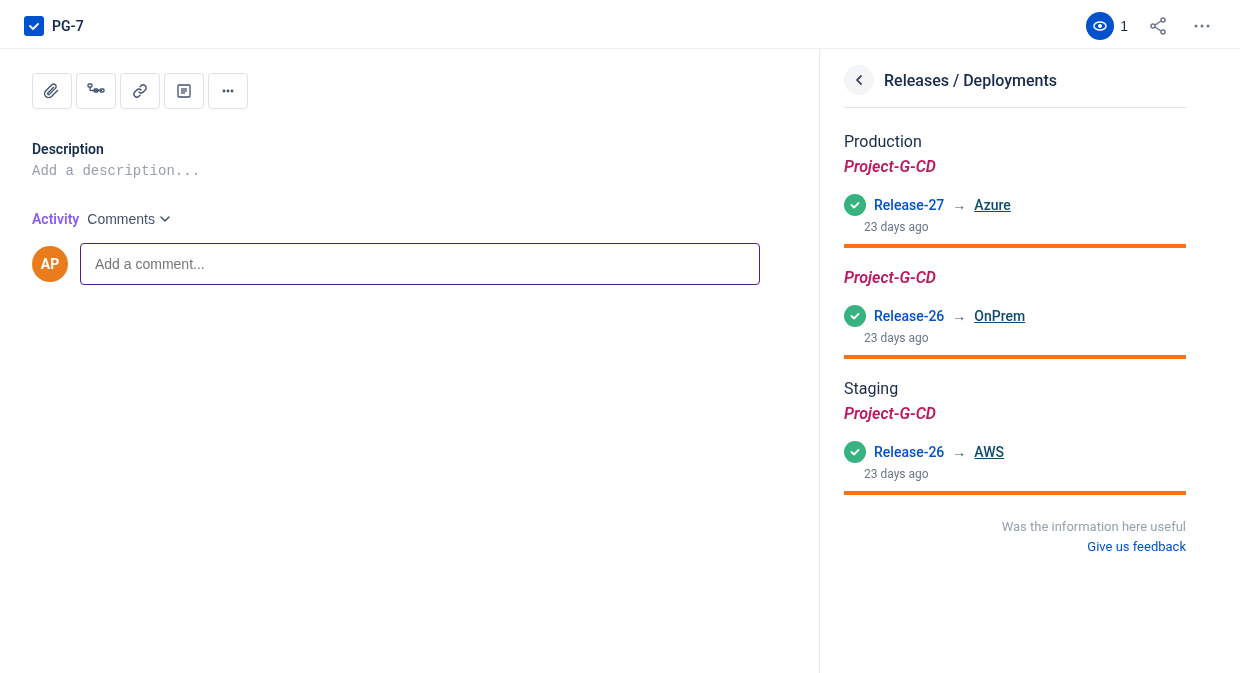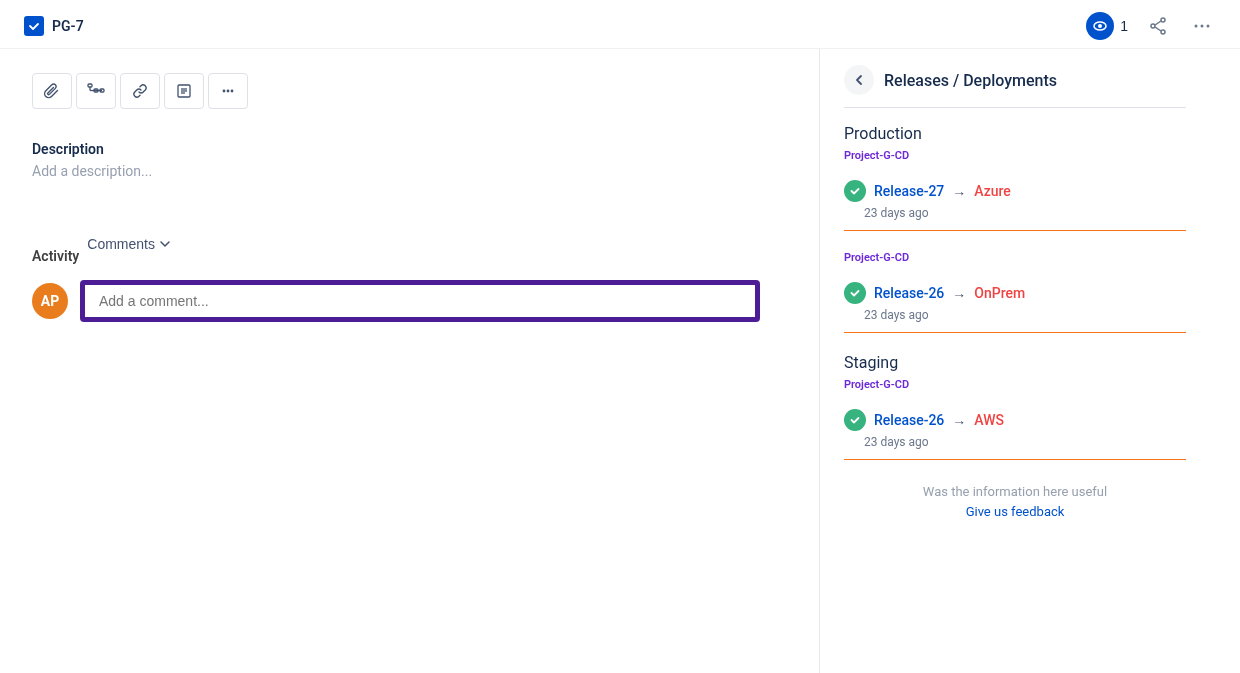--- a/index.html
+++ b/index.html
@@ -132,36 +132,36 @@
 
     .section-label {
       font-size: 14px;
       font-weight: 600;
       color: #172b4d;
       margin-bottom: 6px;
     }
     .description-placeholder {
       font-size: 14px;
       color: #97a0af;
-      margin-bottom: 44px;
+      margin-bottom: 32px;
+      font-family: Liberation Mono, monospace;
     }
     .activity-section {
       margin-bottom: 24px;
     }
     .activity-header {
       display: flex;
       align-items: center;
       gap: 8px;
       margin-bottom: 16px;
     }
     .activity-label {
       font-size: 14px;
       font-weight: 600;
-      color: #404040;
-      margin-top: 25px;
+      color: #8b5cf6;
     }
     .comments-dropdown {
       display: flex;
       align-items: center;
       gap: 4px;
       background: none;
       border: none;
       cursor: pointer;
       font-size: 14px;
       color: #42526e;
@@ -181,40 +181,40 @@
       font-size: 14px;
       font-weight: 700;
       display: flex;
       align-items: center;
       justify-content: center;
       flex-shrink: 0;
     }
     .comment-input {
       flex: 1;
       height: 42px;
-      border: 5px solid #4c1d95;
+      border: 1px solid #4c1d95;
       border-radius: 4px;
       padding: 0 14px;
       font-size: 14px;
       color: #97a0af;
       background: #fff;
       max-width: 680px;
     }
 
     
     .right-panel {
       width: 390px;
       flex-shrink: 0;
       padding: 16px 24px;
     }
     .releases-header {
       display: flex;
       align-items: center;
       gap: 10px;
-      margin-bottom: 16px;
+      margin-bottom: 24px;
       padding-bottom: 12px;
       border-bottom: 1px solid #dfe1e6;
     }
     .back-btn {
       width: 30px;
       height: 30px;
       border-radius: 50%;
       background: #f4f5f7;
       border: none;
       cursor: pointer;
@@ -231,28 +231,29 @@
     .env-section {
       margin-bottom: 20px;
     }
     .env-name {
       font-size: 16px;
       font-weight: 400;
       color: #172b4d;
       margin-bottom: 6px;
     }
     .project-name {
-      font-size: 11px;
-      color: #6d28d9;
+      font-size: 16px;
+      color: #be185d;
       font-weight: 600;
       margin-bottom: 8px;
+      font-style: italic;
     }
     .release-item {
       padding: 10px 0;
-      border-bottom: 1px solid #f97316;
+      border-bottom: 4px solid #f97316;
     }
     .release-row {
       display: flex;
       align-items: center;
       gap: 8px;
       margin-bottom: 4px;
     }
     .check-circle {
       width: 22px;
       height: 22px;
@@ -268,32 +269,33 @@
       font-size: 14px;
       font-weight: 500;
       text-decoration: none;
       cursor: pointer;
     }
     .release-arrow {
       color: #42526e;
       font-size: 14px;
     }
     .release-target {
-      color: #ef4444;
+      color: #0c4a6e;
       font-size: 14px;
       font-weight: 500;
+      text-decoration: underline;
     }
     .release-time {
       font-size: 12px;
       color: #6b778c;
       margin-left: 20px;
     }
     .feedback-section {
       margin-top: 24px;
-      text-align: center;
+      text-align: right;
     }
     .feedback-text {
       font-size: 13px;
       color: #97a0af;
       margin-bottom: 4px;
     }
     .feedback-link {
       font-size: 13px;
       color: #0052cc;
       cursor: pointer;

